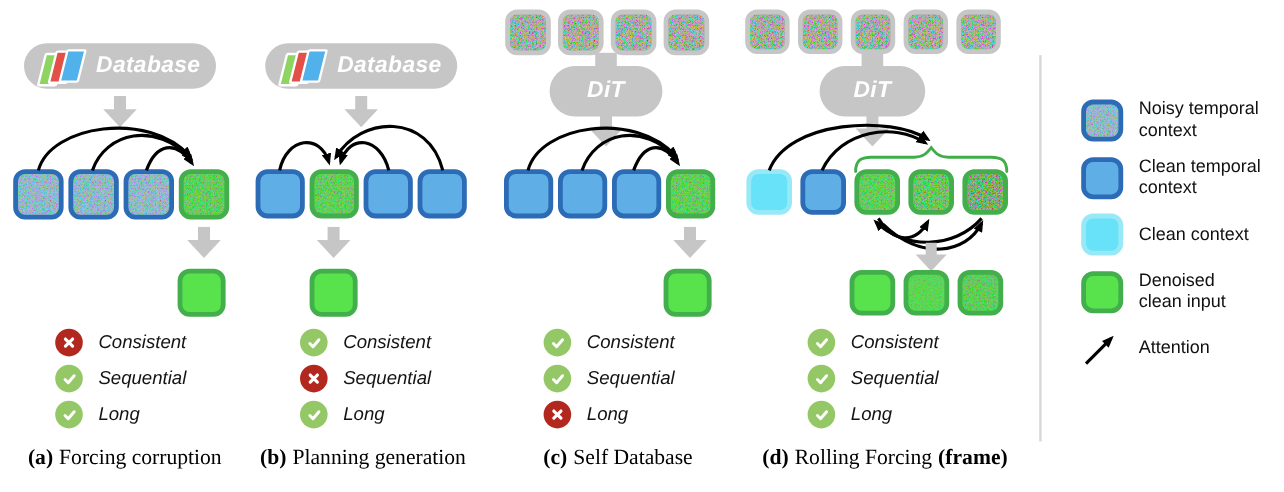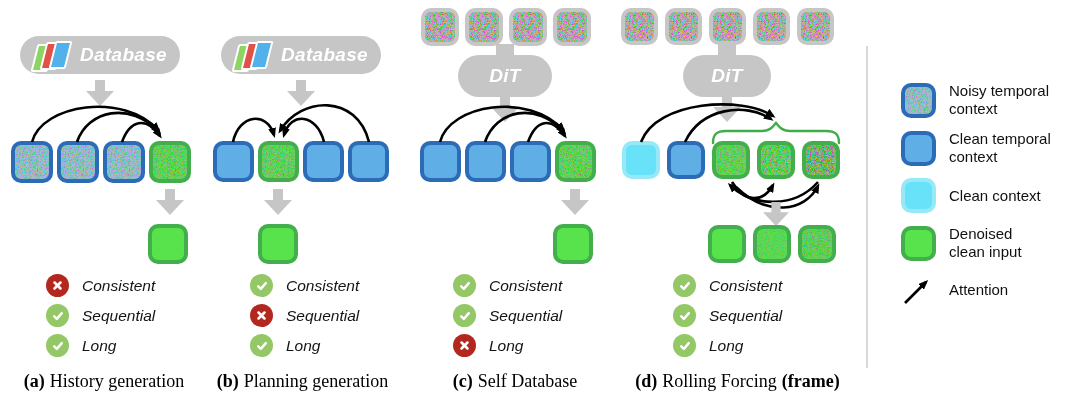--- a/index.html
+++ b/index.html
@@ -129,21 +129,21 @@
         </div>
         <div class="status-row">
           <span class="status-icon" style="background: rgb(148, 199, 101);">
             <svg viewBox="0 0 24 24" width="14" height="14">
               <path d="M5.5 12.5l4.5 4.5 8.5-10" fill="none" stroke="#fff" stroke-width="4.2" stroke-linecap="round" stroke-linejoin="round"></path>
             </svg>
           </span>
           <span class="status-label">Long</span>
         </div>
       </div>
-    <div class="caption"><b>(a)</b><span class="cap-main">History generation</span></div>
+    <div class="caption"><b>(a)</b><span class="cap-main">Forcing corruption</span></div>
   </div>
 
   <div class="panel" style="left:205px;width:195px">
     <div class="pill" style="left:16px;top:36px;width:160px">
       <span class="db-icon">
           <i class="lg"></i>
           <i class="lr"></i>
           <i class="lb"></i>
         </span>
       <span>Database</span>

